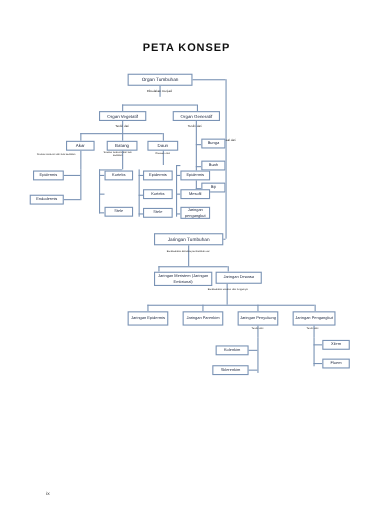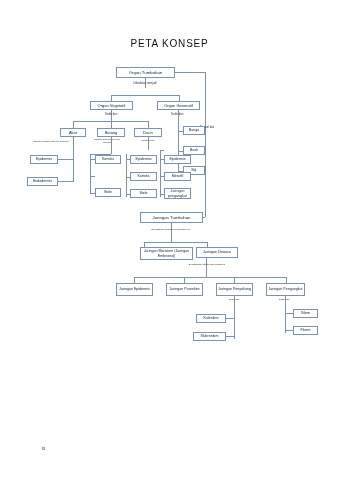--- a/index.html
+++ b/index.html
@@ -1,21 +1,21 @@
 <!DOCTYPE html>
 <html><head>
 <meta charset="utf-8">
 <style>
   html,body{margin:0;padding:0;background:#ffffff;}
   body{width:339px;height:480px;position:relative;overflow:hidden;
        font-family:"Liberation Sans", sans-serif;color:#1a1a1a;}
   #page{position:absolute;inset:0;background:#fff;}
 
   .title{position:absolute;left:0;right:0;top:38px;text-align:center;
-         font-size:10px;font-weight:normal;letter-spacing:.8px;color:#111;}
+         font-size:10px;font-weight:bold;letter-spacing:.8px;color:#111;}
 
   
   .box{position:absolute;box-sizing:border-box;border:0.7px solid #7a93b5;
        background:#fff;display:flex;align-items:center;justify-content:center;
        text-align:center;font-size:3.6px;line-height:1.25;color:#15203a;
        padding:0 1px;}
   .box.lg{font-size:4.3px;}
   .box.md{font-size:4px;}
 
   

